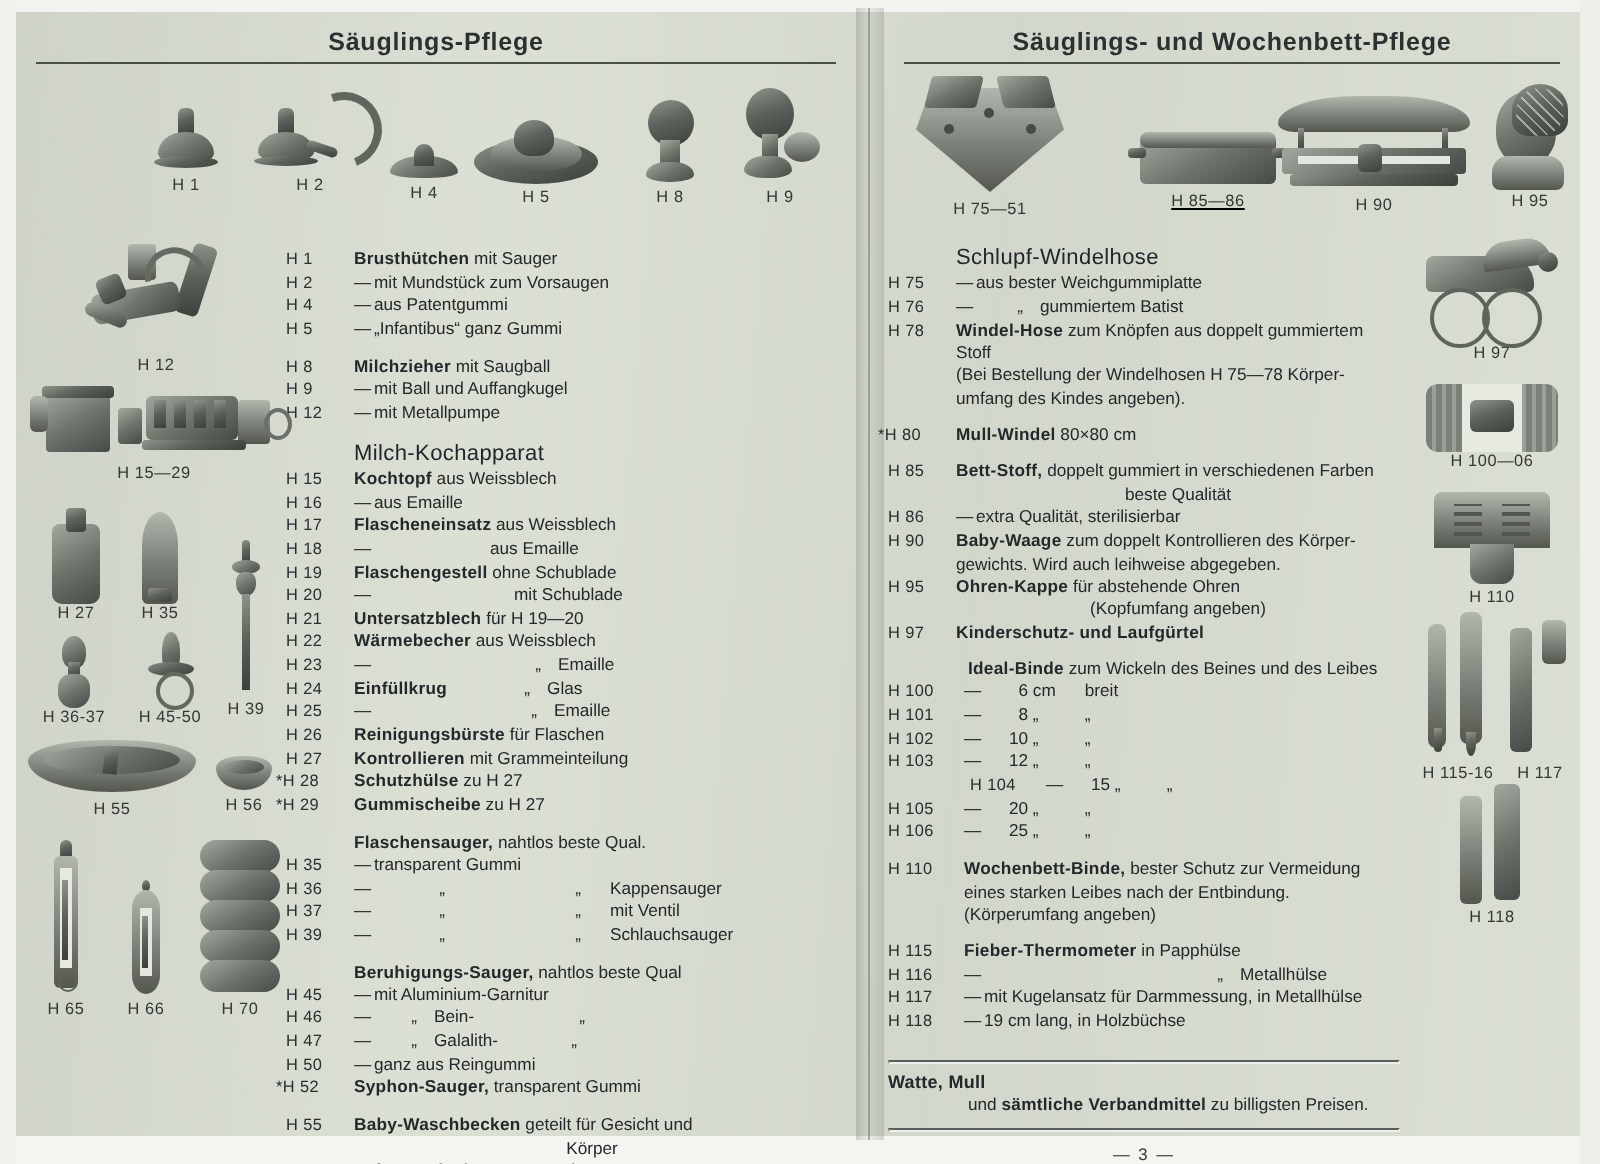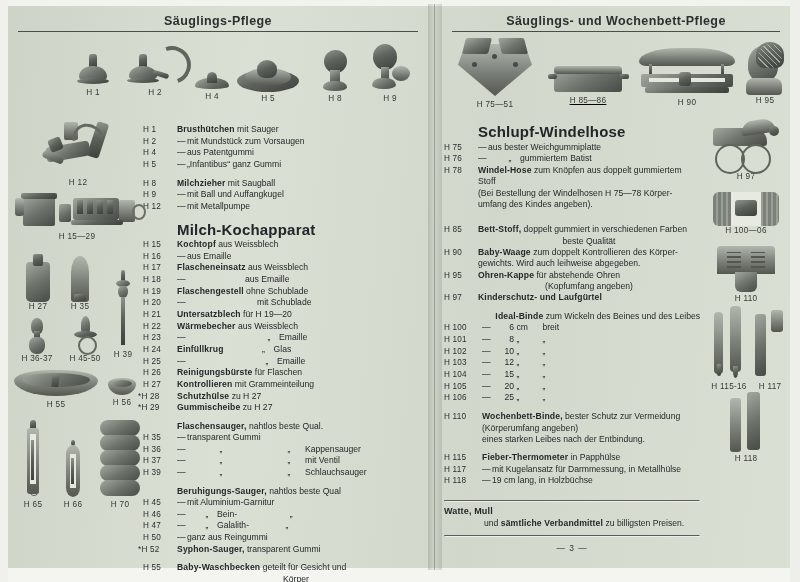--- a/index.html
+++ b/index.html
@@ -68,21 +68,21 @@
   .row { display: flex; align-items: baseline; }
   .code {
     width: 34px; flex: 0 0 34px; text-align: left;
     font-size: 8.2px; letter-spacing: 0.2px; white-space: nowrap; color:#2a2e30;
   }
   .code.star { margin-left: -5px; width: 39px; flex-basis: 39px; }
   .desc { flex: 1 1 auto; }
   .b { font-weight: bold; letter-spacing: 0.15px; }
   .dash { display:inline-block; width:10px; }
   .heading {
-    font-weight: bold; font-size: 15px; letter-spacing:0.2px;
+    font-weight: normal; font-size: 11px; letter-spacing:0.2px;
     color:#22262a;
   }
   .indent-head { padding-left: 34px; }
   .cont { padding-left: 34px; }
   .center-sub { text-align:center; }
   .sp { height: 7px; }
   .quant { display:inline-block; width:22px; text-align:right; }
   .qunit { display:inline-block; width:26px; }
   .dq { display:inline-block; width:20px; text-align:center; }
 
@@ -469,21 +469,21 @@
           <div class="ink3" style="position:absolute;left:0;top:6px;width:74px;height:52px;clip-path:polygon(10% 0,90% 0,100% 40%,50% 100%,0 40%);"></div>
           <div class="ink2" style="position:absolute;left:6px;top:0;width:26px;height:16px;transform:skewX(-14deg);border-radius:2px;"></div>
           <div class="ink2" style="position:absolute;left:42px;top:0;width:26px;height:16px;transform:skewX(14deg);border-radius:2px;"></div>
           <div style="position:absolute;left:14px;top:24px;width:5px;height:5px;border-radius:50%;background:#474b45;"></div>
           <div style="position:absolute;left:55px;top:24px;width:5px;height:5px;border-radius:50%;background:#474b45;"></div>
           <div style="position:absolute;left:34px;top:16px;width:5px;height:5px;border-radius:50%;background:#474b45;"></div>
         </div>
         <div class="fig-label">H 75—51</div>
       </div>
 
-      <div class="fig" style="left:104px;top:30px;width:84px;text-decoration:underline;">
+      <div class="fig" style="left:120px;top:30px;width:84px;text-decoration:underline;">
         <div class="art" style="width:80px;height:34px;">
           <div class="ink2" style="position:absolute;left:6px;top:6px;width:68px;height:24px;border-radius:3px;"></div>
           <div class="ink3" style="position:absolute;left:6px;top:4px;width:68px;height:8px;border-radius:4px;"></div>
           <div class="ink" style="position:absolute;left:0;top:12px;width:9px;height:5px;border-radius:2px;"></div>
           <div class="ink" style="position:absolute;left:72px;top:12px;width:9px;height:5px;border-radius:2px;"></div>
         </div>
         <div class="fig-label">H 85—86</div>
       </div>
 
       <div class="fig" style="left:190px;top:16px;width:110px;">
@@ -527,90 +527,102 @@
         <div class="row">
             <span class="code">H 78</span>
             <span class="desc"><span class="b">Windel-Hose</span><span> zum Knöpfen aus doppelt gummiertem</span></span>
           </div>
         <div class="cont">Stoff</div>
         <div class="cont justify">(Bei Bestellung der Windelhosen H 75—78 Körper-</div>
         <div class="cont">umfang des Kindes angeben).</div>
 
         <div class="sp"></div>
 
+        <div class="row">
+            <span class="code star"><span>*</span><span>H 80</span></span>
+            <span class="desc"><span class="b">Mull-Windel</span><span> 80×80 cm</span></span>
+          </div>
 
         <div class="sp"></div>
 
         <div class="row">
             <span class="code">H 85</span>
             <span class="desc"><span class="b">Bett-Stoff,</span><span> doppelt gummiert in verschiedenen Farben</span></span>
           </div>
         <div class="cont center-sub">beste Qualität</div>
         <div class="row">
+            <span class="code">H 86</span>
+            <span class="desc"><span class="dash">—</span><span>extra Qualität, sterilisierbar</span></span>
+          </div>
+        <div class="row">
             <span class="code">H 90</span>
             <span class="desc"><span class="b">Baby-Waage</span><span> zum doppelt Kontrollieren des Körper-</span></span>
           </div>
         <div class="cont">gewichts.   Wird auch leihweise abgegeben.</div>
         <div class="row">
             <span class="code">H 95</span>
             <span class="desc"><span class="b">Ohren-Kappe</span><span> für abstehende Ohren</span></span>
           </div>
         <div class="cont center-sub">(Kopfumfang angeben)</div>
         <div class="row">
             <span class="code">H 97</span>
             <span class="desc"><span class="b">Kinderschutz- und Laufgürtel</span></span>
           </div>
 
         <div class="sp"></div>
 
-        <div class="indent-head" style="padding-left:40px;text-align:right;"><span class="b">Ideal-Binde</span><span> zum Wickeln des Beines und des Leibes</span></div>
+        <div class="indent-head" style="padding-left:40px;"><span class="b">Ideal-Binde</span><span> zum Wickeln des Beines und des Leibes</span></div>
 
         <div class="row">
             <span class="code" style="width:38px;flex-basis:38px;">H 100</span>
             <span class="desc"><span class="dash">—</span><span class="quant">6</span> <span class="qunit">cm</span><span>breit</span></span>
           </div>
         <div class="row">
             <span class="code" style="width:38px;flex-basis:38px;">H 101</span>
             <span class="desc"><span class="dash">—</span><span class="quant">8</span> <span class="qunit">„</span><span>„</span></span>
           </div>
         <div class="row">
             <span class="code" style="width:38px;flex-basis:38px;">H 102</span>
             <span class="desc"><span class="dash">—</span><span class="quant">10</span> <span class="qunit">„</span><span>„</span></span>
           </div>
         <div class="row">
             <span class="code" style="width:38px;flex-basis:38px;">H 103</span>
             <span class="desc"><span class="dash">—</span><span class="quant">12</span> <span class="qunit">„</span><span>„</span></span>
           </div>
         <div class="row">
-            <span class="code" style="width:38px;flex-basis:38px;">H 104</span>
+            <span class="code" style="width:38px;flex-basis:38px;margin-left:41px;">H 104</span>
             <span class="desc"><span class="dash">—</span><span class="quant">15</span> <span class="qunit">„</span><span>„</span></span>
           </div>
         <div class="row">
             <span class="code" style="width:38px;flex-basis:38px;">H 105</span>
             <span class="desc"><span class="dash">—</span><span class="quant">20</span> <span class="qunit">„</span><span>„</span></span>
           </div>
         <div class="row">
             <span class="code" style="width:38px;flex-basis:38px;">H 106</span>
             <span class="desc"><span class="dash">—</span><span class="quant">25</span> <span class="qunit">„</span><span>„</span></span>
           </div>
 
         <div class="sp"></div>
 
         <div class="row">
             <span class="code" style="width:38px;flex-basis:38px;">H 110</span>
             <span class="desc"><span class="b">Wochenbett-Binde,</span><span> bester Schutz zur Vermeidung</span></span>
           </div>
+        <div class="cont" style="padding-left:38px;">eines starken Leibes nach der Entbindung.</div>
         <div class="cont" style="padding-left:38px;">(Körperumfang angeben)</div>
-        <div class="cont" style="padding-left:38px;">eines starken Leibes nach der Entbindung.</div>
 
         <div class="sp"></div>
 
         <div class="row">
             <span class="code" style="width:38px;flex-basis:38px;">H 115</span>
             <span class="desc"><span class="b">Fieber-Thermometer</span><span> in Papphülse</span></span>
+          </div>
+        <div class="row">
+            <span class="code" style="width:38px;flex-basis:38px;">H 116</span>
+            <span class="desc"><span class="dash">—</span><span style="display:inline-block;width:108px;"></span><span class="dq">„</span><span>Metallhülse</span></span>
           </div>
         <div class="row">
             <span class="code" style="width:38px;flex-basis:38px;">H 117</span>
             <span class="desc"><span class="dash">—</span><span>mit Kugelansatz für Darmmessung, in Metallhülse</span></span>
           </div>
         <div class="row">
             <span class="code" style="width:38px;flex-basis:38px;">H 118</span>
             <span class="desc"><span class="dash">—</span><span>19 cm lang, in Holzbüchse</span></span>
           </div>
 

